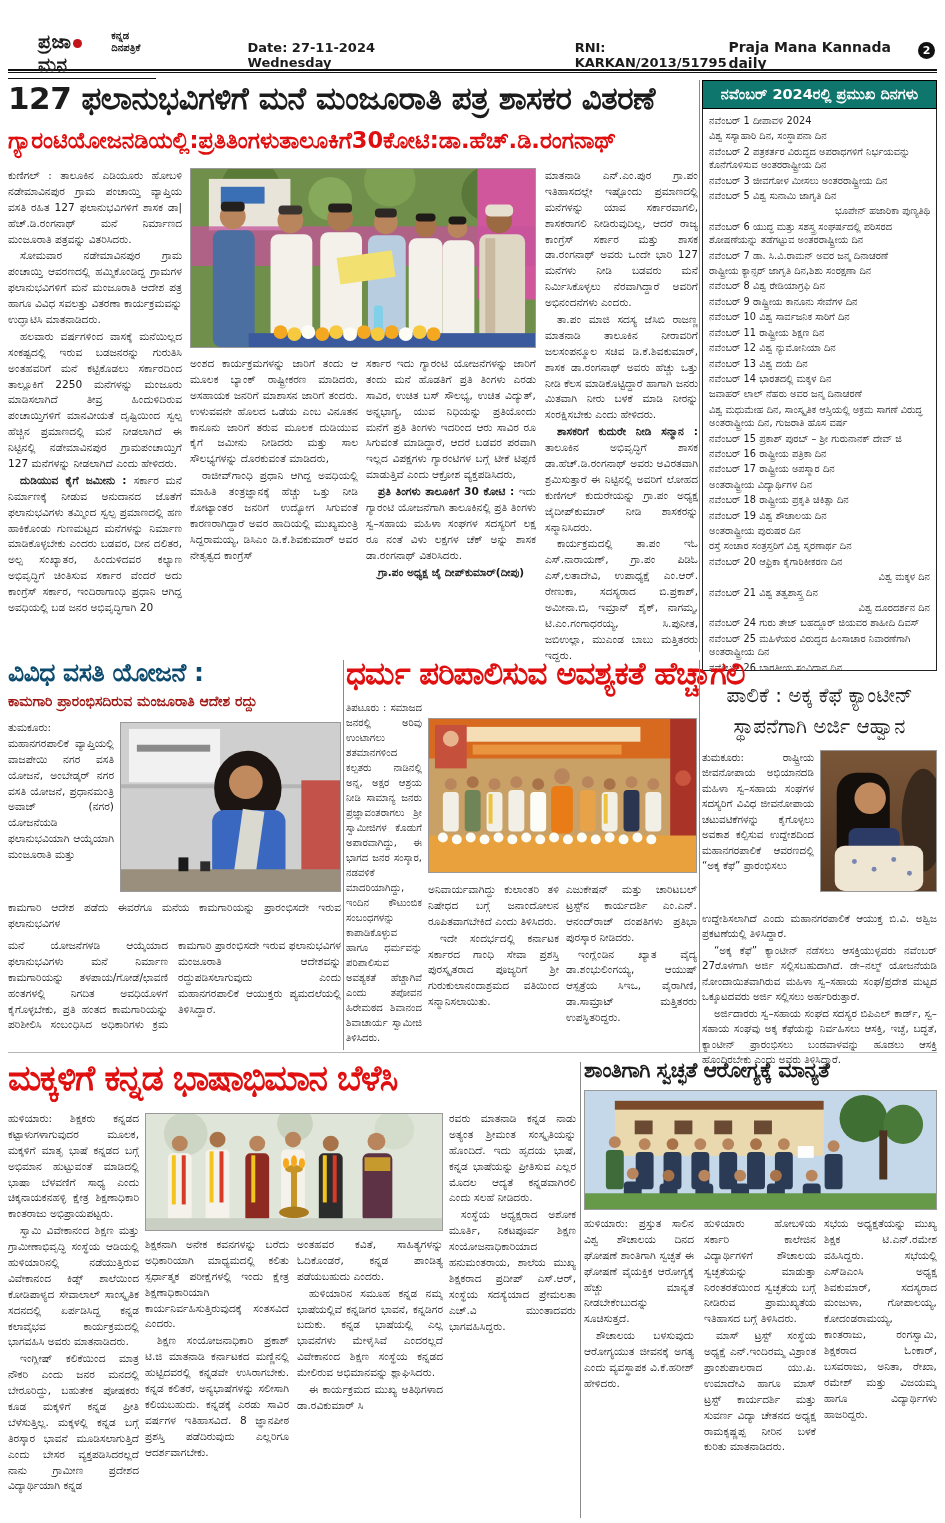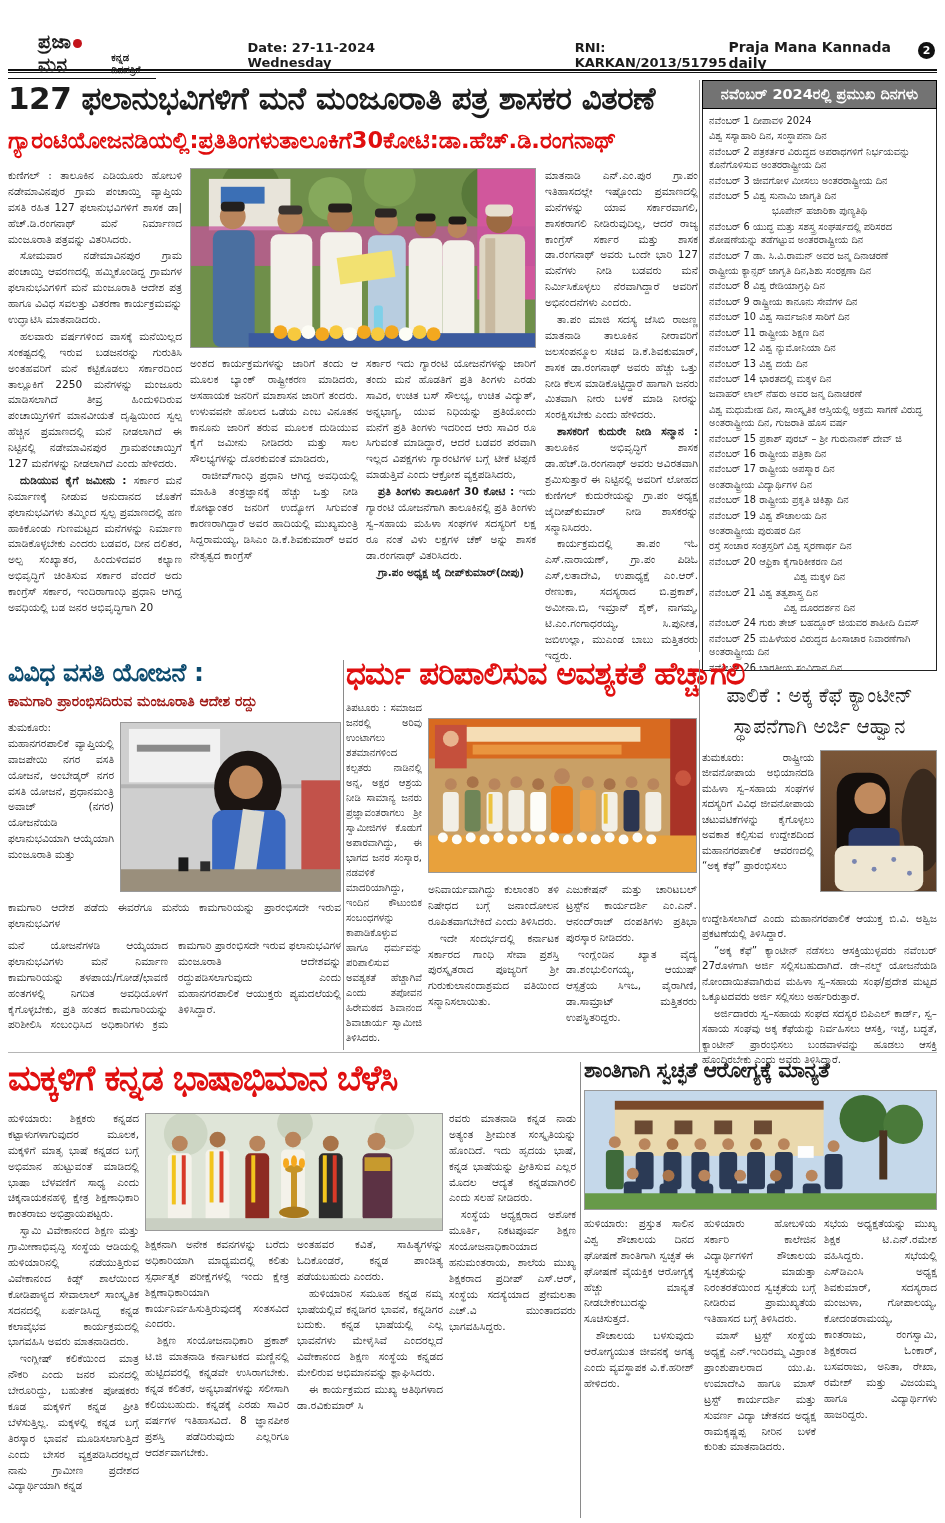--- a/index.html
+++ b/index.html
@@ -1,21 +1,21 @@
 <!DOCTYPE html>
 <html><head>
 <meta charset="utf-8">
 <style>
   *{margin:0;padding:0;box-sizing:border-box}
   html,body{background:#e9e9e9}
   .page{position:relative;width:945px;height:1523px;background:#fff;margin:0 auto;
         font-family:"DejaVu Sans","Liberation Sans",sans-serif;color:#1c1c1c;overflow:hidden}
   
   .masthead{position:absolute;left:8px;top:40px;width:929px;height:31px;display:flex;align-items:center;border-bottom:2px solid #111}
-  .logo-wrap{display:flex;align-items:flex-end;gap:14px;border-bottom:1px solid #111;padding:0 4px 2px 30px}
+  .logo-wrap{display:flex;align-items:flex-start;gap:14px;border-bottom:1px solid #111;padding:0 4px 2px 30px}
   .logo{font-size:19px;font-weight:bold;letter-spacing:.5px}
   .logo .dot{display:inline-block;width:9px;height:9px;border-radius:50%;background:#c3131a;margin:0 1px}
   .logo-sub{font-size:10px;font-weight:bold}
   .mh-date{font-size:13px;font-weight:bold;margin-left:92px}
   .mh-rni{font-size:13px;font-weight:bold;margin-left:150px}
   .mh-paper{font-size:14px;font-weight:bold;margin-left:auto;margin-right:40px}
   .page-circle{position:absolute;right:2px;top:2px;width:17px;height:17px;border-radius:50%;background:#111;color:#fff;
                font-size:11px;font-weight:bold;display:flex;align-items:center;justify-content:center}
   .masthead:after{content:"";position:absolute;left:0;right:0;bottom:-4px;border-bottom:1px solid #111}
   
@@ -29,24 +29,24 @@
   .lead h1{font-size:31px;font-weight:bold;letter-spacing:-.5px;white-space:nowrap}
   .lead h2{font-size:22.5px;font-weight:bold;color:#e00e0e;margin-top:10px;white-space:nowrap}
   .lead-body{position:relative;margin-top:14px;height:500px}
   .lead-c1{position:absolute;left:0;top:0;width:174px;height:500px}
   .lead-photo{position:absolute;left:182px;top:0;width:346px;height:180px;border:1px solid #999}
   .lead-c4{position:absolute;left:537px;top:0;width:153px;height:500px}
   .lead-c2{position:absolute;left:182px;top:188px;width:168px;height:312px}
   .lead-c3{position:absolute;left:358px;top:188px;width:170px;height:312px}
   
   .sidebar{position:absolute;left:702px;top:80px;width:235px}
-  .sb-title{background:#737373;color:#fff;text-align:center;font-size:14.5px;font-weight:bold;padding:5px 14px;border:1px solid #000}
+  .sb-title{background:#0f766e;color:#fff;text-align:center;font-size:14.5px;font-weight:bold;padding:5px 14px;border:1px solid #000}
   .sb-box{border:1.5px solid #222;border-top:none;height:562px;padding:5px 6px;font-size:9.8px;line-height:1.37;overflow:hidden}
   .sb-line{margin-bottom:2px}
-  .sb-line.ctr{text-align:center}
+  .sb-line.ctr{text-align:right}
   .vrule{position:absolute;width:0;border-left:1px solid #8a8a8a}
   .hrule{position:absolute;height:0;border-top:1px solid #b5b5b5}
   
   .vasati{position:absolute;left:8px;top:658px;width:333px}
   .vasati .kick{font-size:25px;font-weight:bold;color:#0c4a6e;letter-spacing:-.5px}
   .vasati .sub{font-size:14px;font-weight:bold;color:#9e1511;margin-top:5px}
   .v-body{position:relative;margin-top:10px;height:316px}
   .v-intro{position:absolute;left:0;top:0;width:106px;height:178px}
   .v-photo{position:absolute;left:112px;top:2px;width:221px;height:170px;border:1px solid #999}
   .v-wide{position:absolute;left:0;top:180px;width:333px;height:36px}

